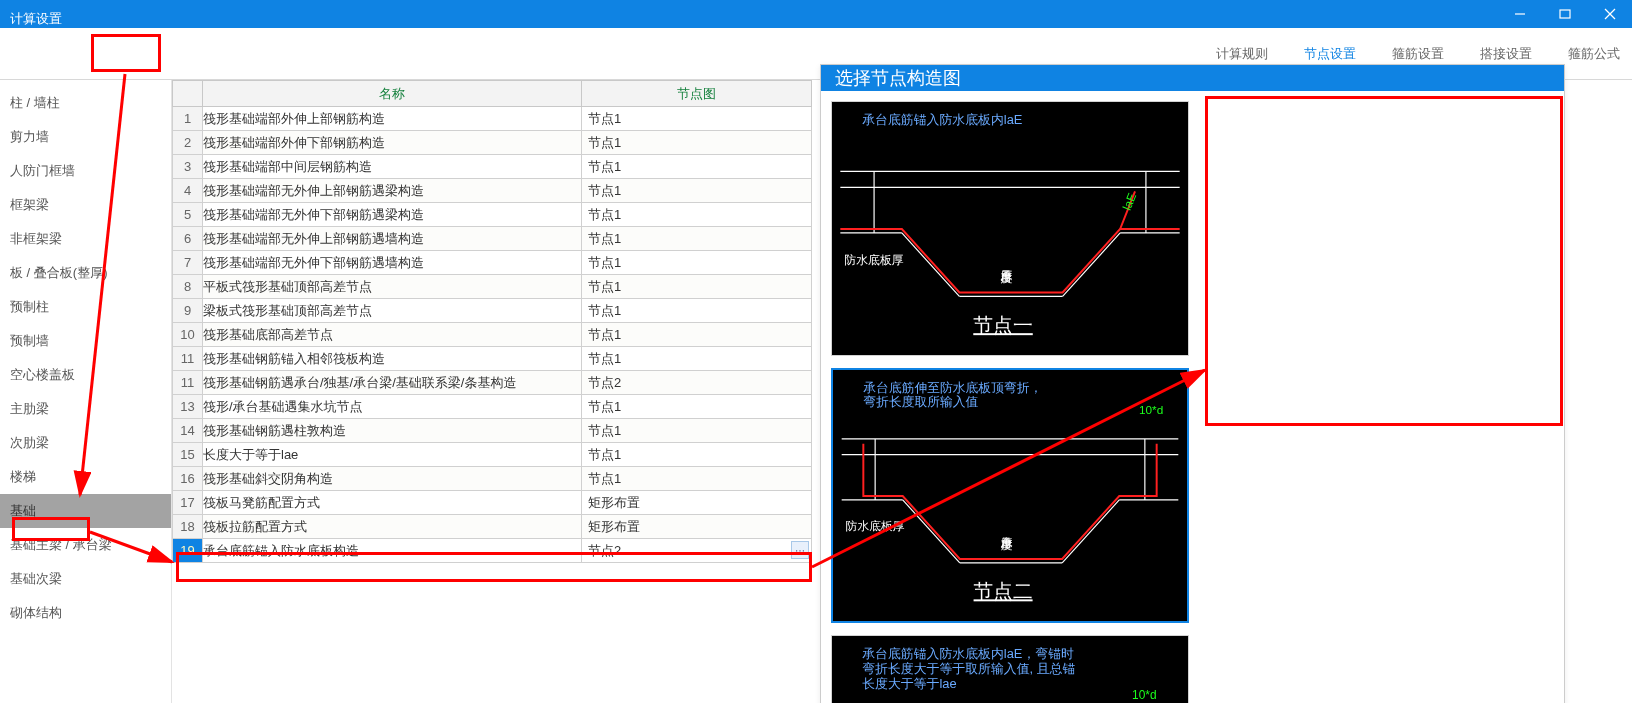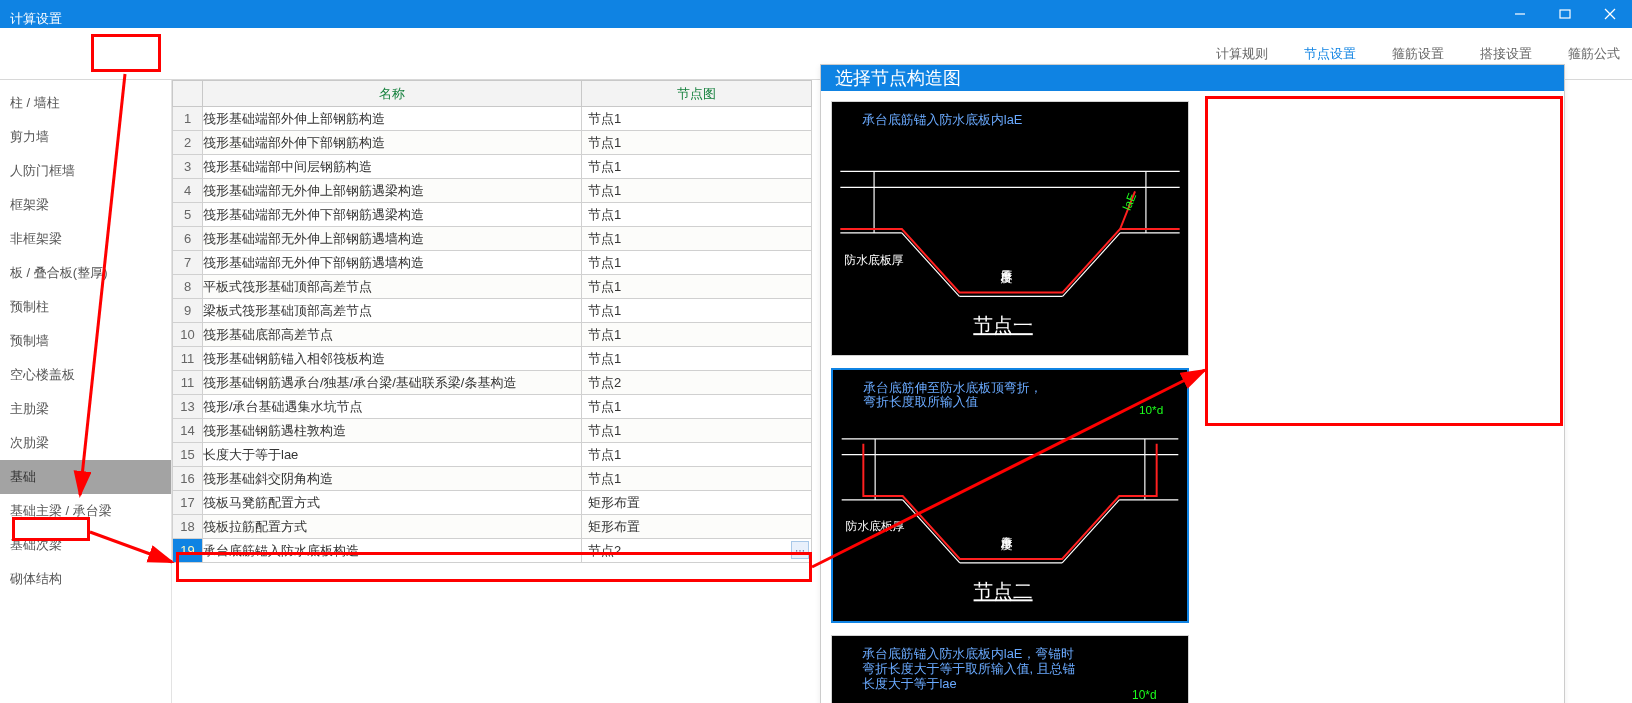--- a/index.html
+++ b/index.html
@@ -94,20 +94,21 @@
       <div class="side-item">剪力墙</div>
       <div class="side-item">人防门框墙</div>
       <div class="side-item">框架梁</div>
       <div class="side-item">非框架梁</div>
       <div class="side-item">板 / 叠合板(整厚)</div>
       <div class="side-item">预制柱</div>
       <div class="side-item">预制墙</div>
       <div class="side-item">空心楼盖板</div>
       <div class="side-item">主肋梁</div>
       <div class="side-item">次肋梁</div>
+      <div class="side-item">楼梯</div>
       <div class="side-item selected">基础</div>
       <div class="side-item">基础主梁 / 承台梁</div>
       <div class="side-item">基础次梁</div>
       <div class="side-item">砌体结构</div>
     </div>
   <div class="content">
     <div class="table-wrap">
       <table>
         <thead>
           <tr>

